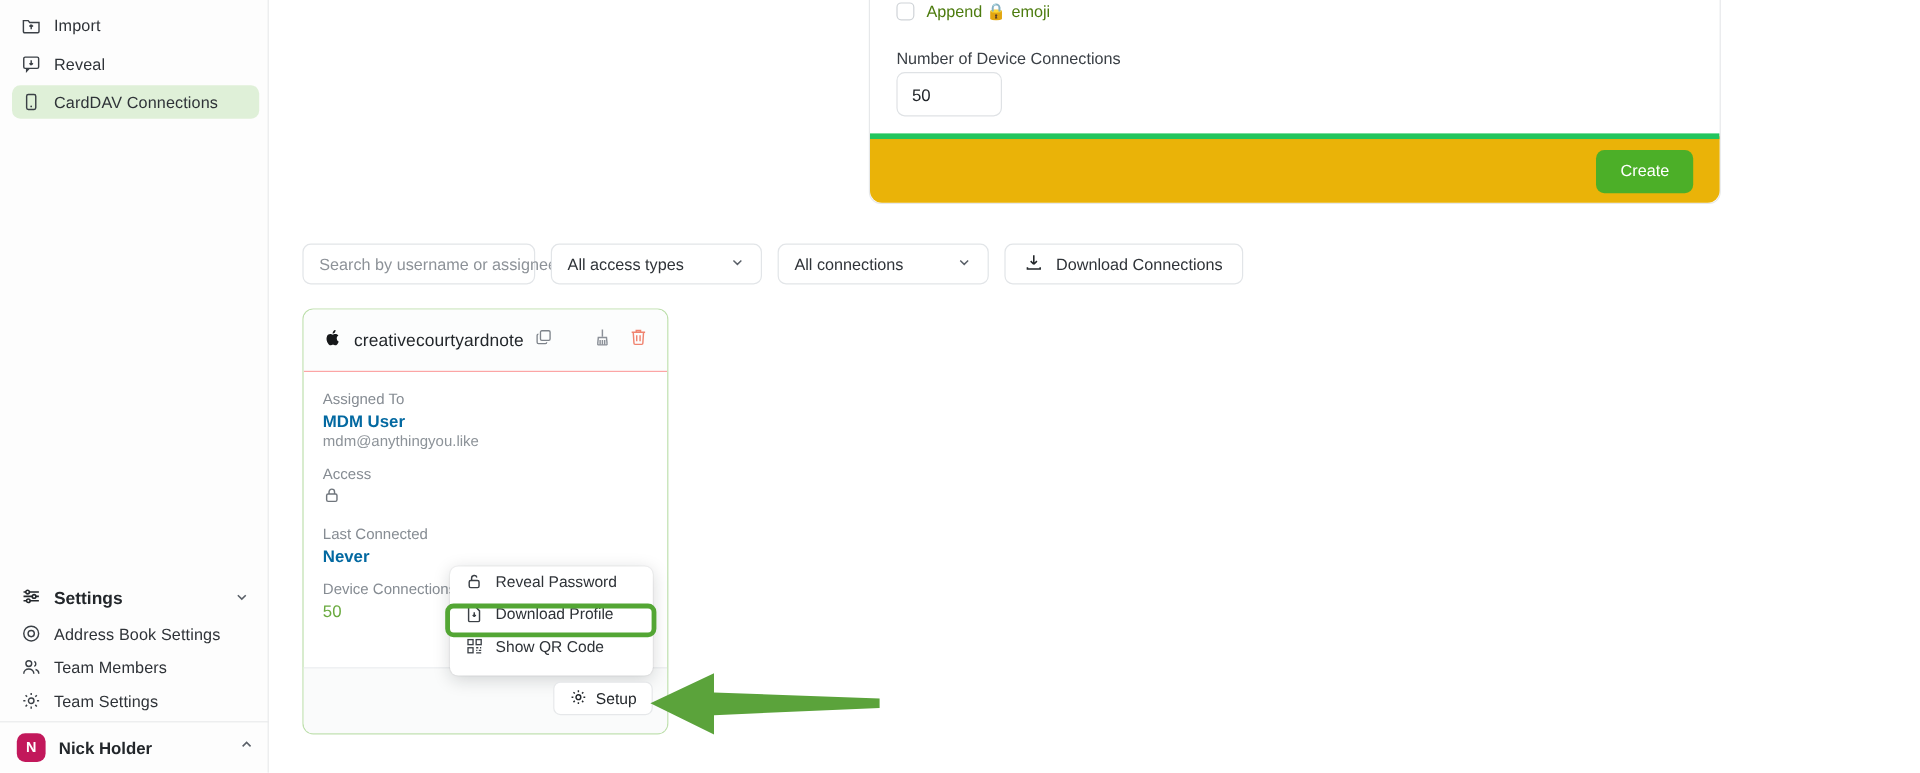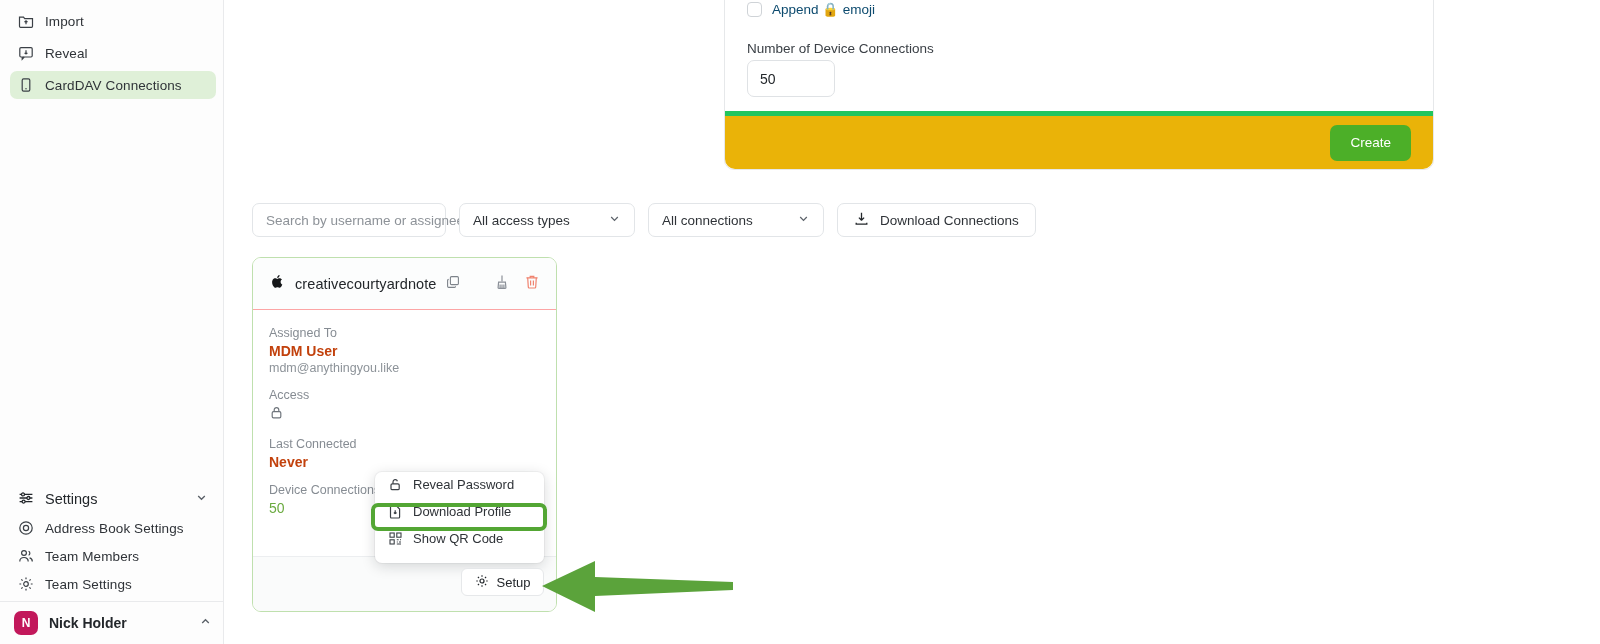--- a/index.html
+++ b/index.html
@@ -24,21 +24,21 @@
     font-size: 13.5px; color: #2f3338; letter-spacing: .1px;
     cursor: pointer; white-space: nowrap;
   }
   .nav-item.active { background: #dff0d8; }
   .nav-item .ico { width:16px; height:16px; display:flex; align-items:center; justify-content:center; flex:0 0 16px; }
   .nav-item svg { display:block; }
 
   .nav-section {
     position: absolute; left: 10px; width: 206px; height: 28px;
     display:flex; align-items:center; gap: 11px; padding: 0 8px;
-    font-size: 14.5px; font-weight: 400; color:#23272b; cursor:pointer;
+    font-size: 14.5px; font-weight: 700; color:#23272b; cursor:pointer;
   }
   .nav-section .chev { margin-left:auto; }
 
   .side-div {
     position:absolute; left:0; width:224px; height:1px; background:#e9eaec;
   }
   .user-row {
     position: absolute; left: 10px; top: 606px; width: 206px; height: 34px;
     display:flex; align-items:center; gap: 11px; padding: 0 4px; cursor:pointer;
   }
@@ -52,21 +52,21 @@
 
   
   .panel {
     position:absolute; left: 724px; top: -160px; width: 710px; height: 330px;
     background:#fff; border:1px solid #e6e8ea; border-radius: 10px;
   }
   .panel-body { position:absolute; left:0; top:0; width:100%; height:278px; }
   .chk-row {
     position:absolute; left: 22px; top: 160px;
     display:flex; align-items:center; gap: 10px;
-    font-size: 13.5px; color:#0c4a6e;
+    font-size: 13.5px; color:#4d7c0f;
   }
   .chk {
     width: 15px; height: 15px; border:1px solid #cfd3d7; border-radius: 4px; background:#fff;
     flex:0 0 15px;
   }
   .field-label {
     position:absolute; left: 22px; top: 200px;
     font-size: 13.5px; color:#3b4046;
   }
   .num-input {
@@ -105,21 +105,21 @@
   }
   .card-head {
     position:absolute; left:0; top:0; width:100%; height: 52px;
     border-bottom:1px solid #fca5a5; background:#fcfdfd;
     display:flex; align-items:center; padding: 0 16px; gap: 9px;
   }
   .card-title { font-size: 14.5px; color:#23272b; letter-spacing: .1px; }
   .head-actions { margin-left:auto; display:flex; align-items:center; gap: 14px; }
   .card-body { position:absolute; left:0; top:52px; width:100%; height: 250px; padding: 16px; }
   .lbl { font-size: 12.5px; color:#868c93; margin: 0 0 3px 0; }
-  .val-strong { font-size: 14px; font-weight:700; color:#c2410c; }
+  .val-strong { font-size: 14px; font-weight:700; color:#0369a1; }
   .val-sub { font-size: 12.5px; color:#8d9399; margin-top: 2px; }
   .grp { margin-bottom: 13px; }
   .val-green { font-size: 14px; color:#6aaa3f; }
   .card-foot {
     position:absolute; left:0; bottom:0; width:100%; height: 55px;
     background:#fafbfb; border-top:1px solid #eceef0;
   }
 
   
   .menu {

